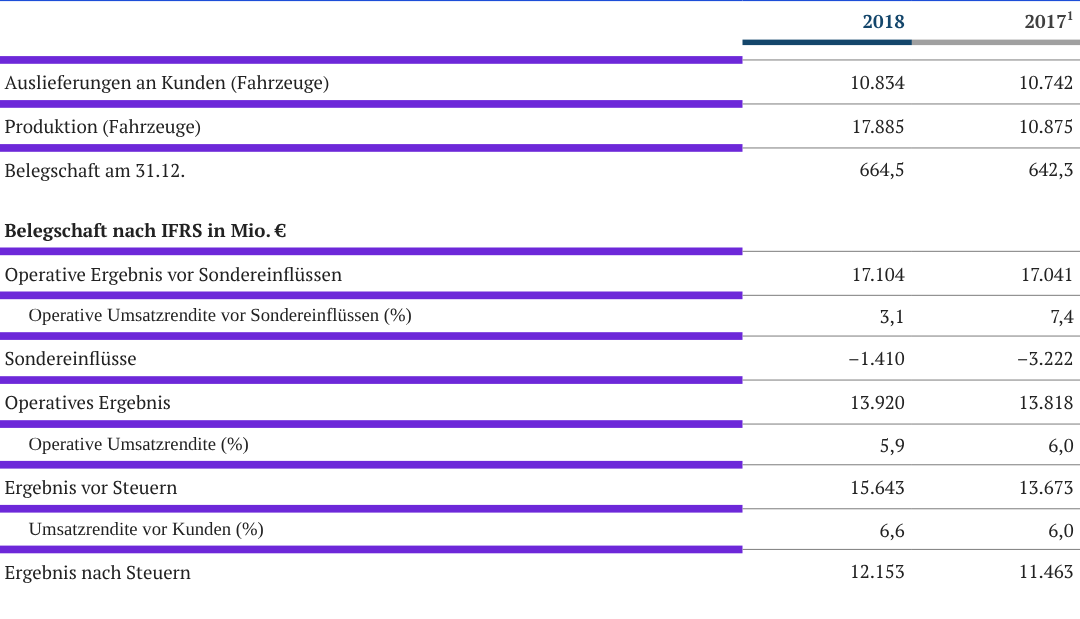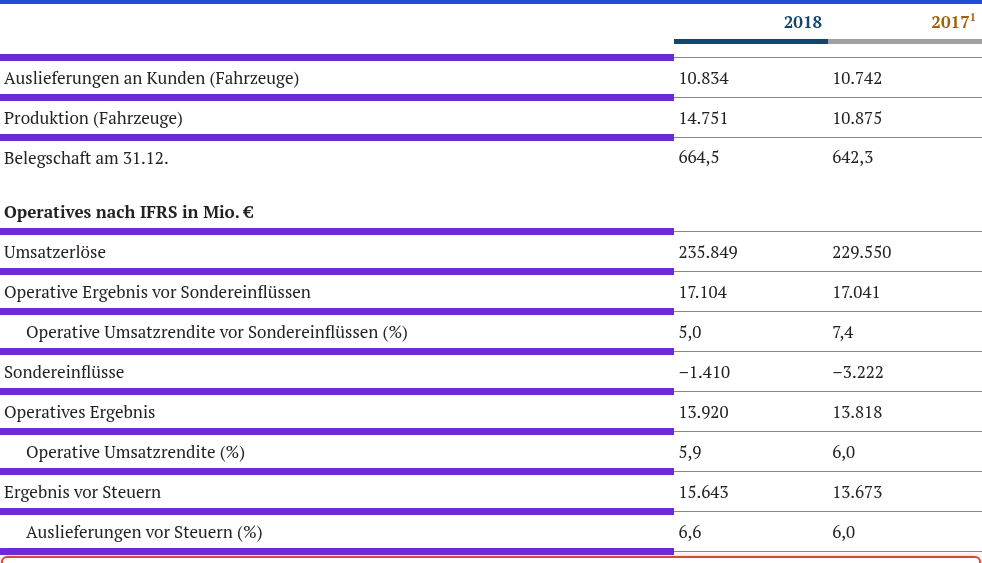--- a/index.html
+++ b/index.html
@@ -9,56 +9,57 @@
     font-size: 17px;
     color: #222;
     background: #fff;
     width: 982px;
   }
   .table {
     width: 982px;
     border-collapse: collapse;
   }
   .hdr-row td {
-    border-top: 4px solid #1d4ed8;
+    border-top: 1px solid #1d4ed8;
     padding: 0;
   }
   .hdr-label {
     font-weight: 700;
     text-align: right;
     padding: 6px 6px 6px 0;
   }
   .hdr-2018 { color: #14466b; }
-  .hdr-2017 { color: #a16207; }
+  .hdr-2017 { color: #404040; }
   .hdr-bar {
     height: 5px;
     display: block;
   }
   .bar-2018 { background: #14466b; }
   .bar-2017 { background: #a0a0a0; }
   td.col-label {
     width: 682px;
     padding: 5px 4px;
   }
   td.col-val {
     width: 150px;
+    text-align: right;
     padding: 5px 6px 5px 4px;
     border-top: 1px solid #888;
   }
   .section-head td.col-label {
     font-weight: 700;
     padding-top: 16px;
   }
   .section-head td.col-val {
     border-top: none;
   }
   .row td.col-label {
     border-top: 7px solid #6d28d9;
   }
-  .indent { padding-left: 26px !important; }
+  .indent { padding-left: 26px !important; font-family: Liberation Serif, serif; }
   .spacer td { height: 8px; border: none; }
   .hl-wrap {
     position: relative;
   }
   .hl-box {
     position: absolute;
     left: 1px; right: 1px;
     border: 2.5px solid #d44a3a;
     border-radius: 6px;
     box-shadow: 0 0 4px rgba(212,74,58,.4);
@@ -94,56 +95,51 @@
 
   </tbody>
       <tbody id="section1-body">
         <tr class="row">
           <td class="col-label">Auslieferungen an Kunden (Fahrzeuge)</td>
           <td class="col-val">10.834</td>
           <td class="col-val">10.742</td>
         </tr>
         <tr class="row">
           <td class="col-label">Produktion (Fahrzeuge)</td>
-          <td class="col-val">14.751</td>
+          <td class="col-val">17.885</td>
           <td class="col-val">10.875</td>
         </tr>
         <tr class="row">
           <td class="col-label">Belegschaft am 31.12.</td>
           <td class="col-val">664,5</td>
           <td class="col-val">642,3</td>
         </tr>
       </tbody>
 
   <tbody>
         <tr class="spacer">
           <td colspan="3"></td>
         </tr>
 
   <tr class="section-head">
-    <td class="col-label">Operatives nach IFRS in Mio. €</td>
+    <td class="col-label">Belegschaft nach IFRS in Mio. €</td>
     <td class="col-val"></td>
     <td class="col-val"></td>
   </tr>
 
   </tbody>
       <tbody id="section2-body">
         <tr class="row">
-          <td class="col-label">Umsatzerlöse</td>
-          <td class="col-val">235.849</td>
-          <td class="col-val">229.550</td>
-        </tr>
-        <tr class="row">
           <td class="col-label">Operative Ergebnis vor Sondereinflüssen</td>
           <td class="col-val">17.104</td>
           <td class="col-val">17.041</td>
         </tr>
         <tr class="row">
           <td class="col-label indent">Operative Umsatzrendite vor Sondereinflüssen (%)</td>
-          <td class="col-val">5,0</td>
+          <td class="col-val">3,1</td>
           <td class="col-val">7,4</td>
         </tr>
         <tr class="row">
           <td class="col-label">Sondereinflüsse</td>
           <td class="col-val">–1.410</td>
           <td class="col-val">–3.222</td>
         </tr>
         <tr class="row">
           <td class="col-label">Operatives Ergebnis</td>
           <td class="col-val">13.920</td>
@@ -153,21 +149,21 @@
           <td class="col-label indent">Operative Umsatzrendite (%)</td>
           <td class="col-val">5,9</td>
           <td class="col-val">6,0</td>
         </tr>
         <tr class="row">
           <td class="col-label">Ergebnis vor Steuern</td>
           <td class="col-val">15.643</td>
           <td class="col-val">13.673</td>
         </tr>
         <tr class="row">
-          <td class="col-label indent">Auslieferungen vor Steuern (%)</td>
+          <td class="col-label indent">Umsatzrendite vor Kunden (%)</td>
           <td class="col-val">6,6</td>
           <td class="col-val">6,0</td>
         </tr>
         <tr class="row">
           <td class="col-label">Ergebnis nach Steuern</td>
           <td class="col-val">12.153</td>
           <td class="col-val">11.463</td>
         </tr>
       </tbody>
 

